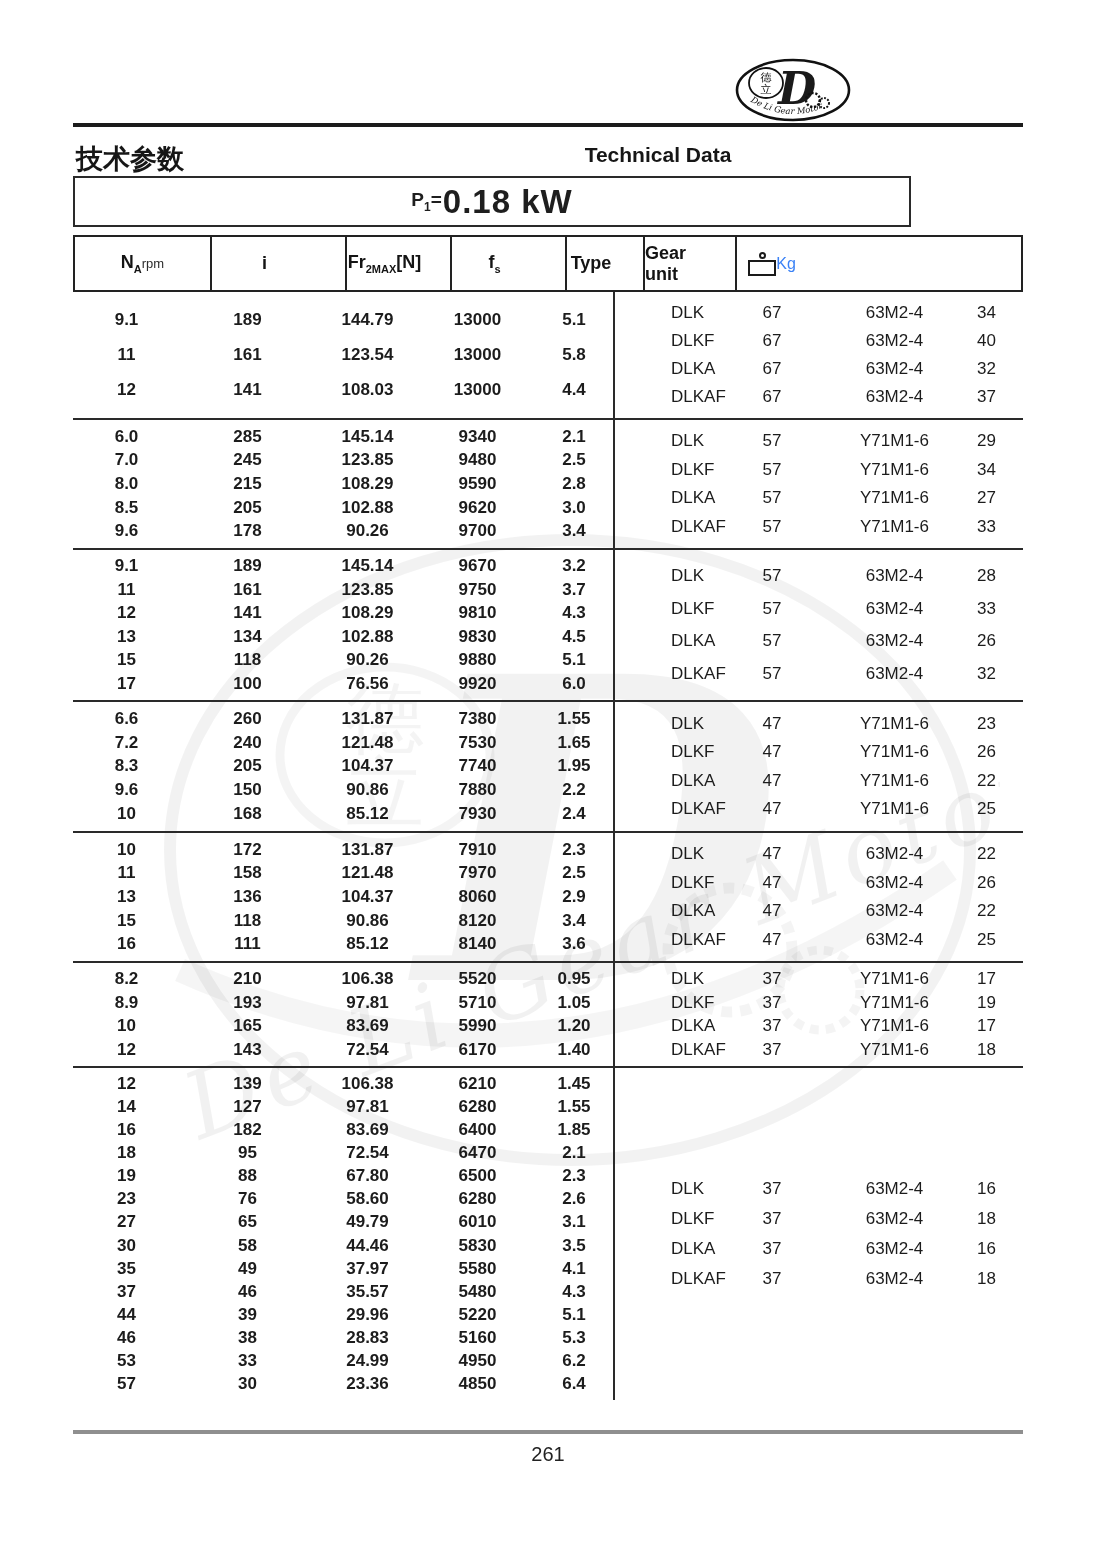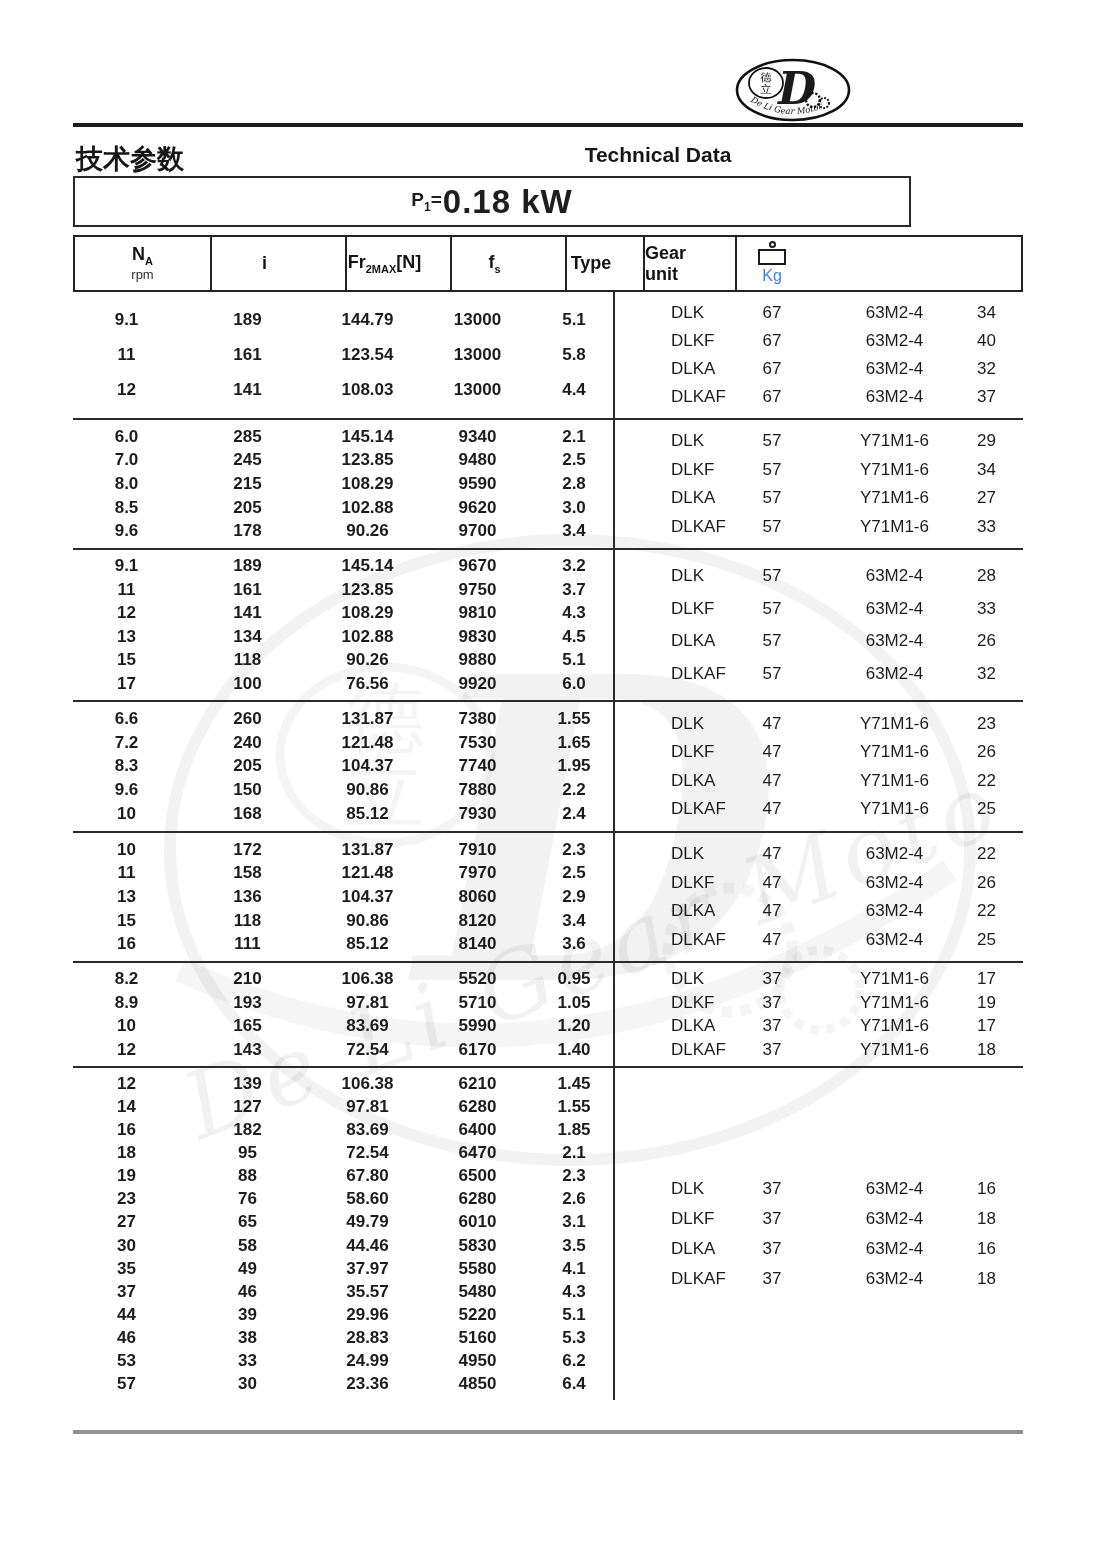--- a/index.html
+++ b/index.html
@@ -34,21 +34,21 @@
                border:2px solid #2a2a2a; display:flex; align-items:center; justify-content:center;
                background:transparent; }
   .p-sym { font-size:19px; font-weight:bold; letter-spacing:0; }
   .p-sym sub { font-size:12px; font-weight:bold; }
   .p-val { font-size:33px; font-weight:bold; letter-spacing:1px; margin-left:1px; }
 
   
   .thead { position:absolute; left:73px; top:235px; width:950px; height:57px;
            border:2px solid #222;
            display:grid; grid-template-columns:107px 135px 105px 115px 78px 92px 100px 145px minmax(0,1fr); }
-  .th { border-left:2px solid #222; display:flex; flex-direction:column;
+  .th { border-left:2px solid #222; display:flex; flex-direction:row;
         align-items:center; justify-content:center; line-height:1.15;margin-left:28px; }
   .th:first-child { border-left:none; }
   .th-main { font-size:18px; font-weight:bold; color:#141414; }
   .th-main sub { font-size:11px; font-weight:bold; }
   .th-unit { font-size:13px; color:#2c2c2c; margin-top:1px; }
   .kg-icon { display:flex; flex-direction:column; align-items:center; }
   .kg-knob { width:7px; height:7px; border:2px solid #1a1a1a; border-radius:50%; }
   .kg-body { width:28px; height:16px; border:2px solid #1a1a1a; margin-top:1px; }
   .kg-label { font-size:16px; margin-top:2px; color:#3b82f6; }
 
@@ -646,14 +646,15 @@
             <div class="cell type-cell">DLKAF</div>
             <div class="cell">37</div>
             <div class="cell">63M2-4</div>
             <div class="cell">18</div>
           </div>
         </div>
       </div>
     </div>
 
   <div class="footer-rule"></div>
+  <div class="page-number">261</div>
 
 </div>
 
 </body></html>

